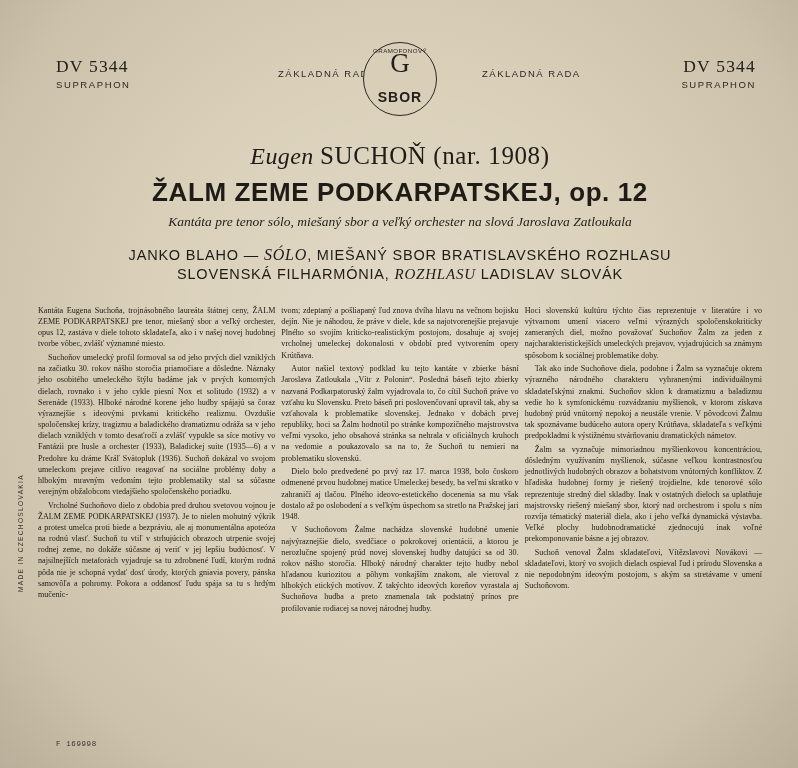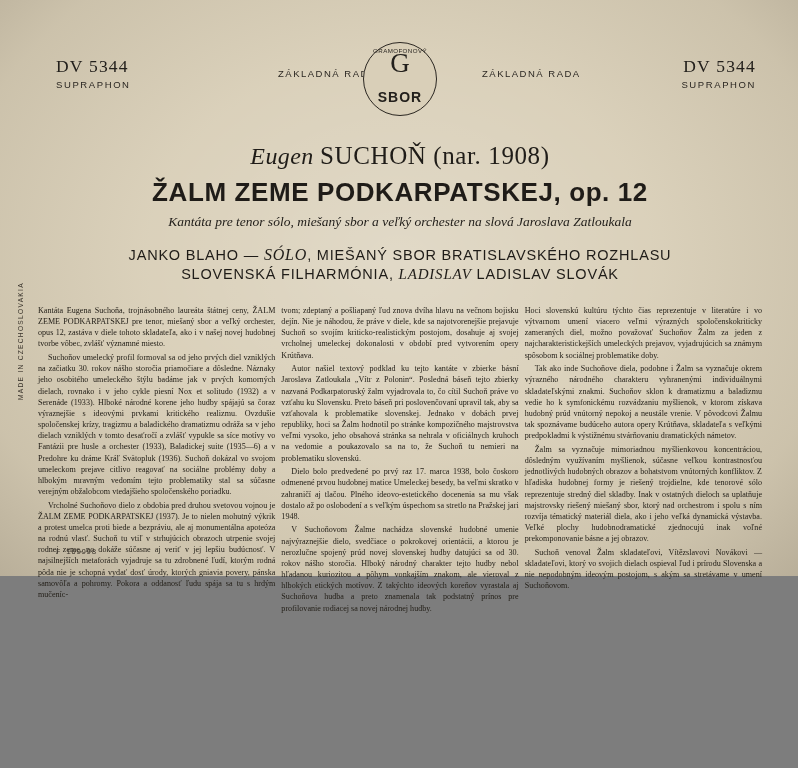--- a/index.html
+++ b/index.html
@@ -9,21 +9,21 @@
   }
   body {
     width: 798px;
     height: 768px;
     overflow: hidden;
     font-family: "Liberation Serif", serif;
   }
   .sleeve {
     position: relative;
     width: 798px;
-    height: 576px;
+    height: 768px;
     background: #d9cfb8;
     box-sizing: border-box;
   }
   
   .sleeve::before {
     content: "";
     position: absolute;
     inset: 0;
     background:
       radial-gradient(ellipse at 50% 45%, rgba(255,255,255,0.22) 0%, rgba(255,255,255,0.04) 45%, rgba(90,80,60,0.10) 80%, rgba(70,60,45,0.22) 100%);
@@ -243,33 +243,33 @@
         <div class="cat-num">DV 5344</div>
         <div class="cat-sub">SUPRAPHON</div>
       </div>
     </div>
 
     <div class="titles">
       <div class="composer"><span>Eugen </span><span class="cap">SUCHOŇ (nar. 1908)</span></div>
       <div class="work">ŽALM ZEME PODKARPATSKEJ, op. 12</div>
       <div class="subtitle">Kantáta pre tenor sólo, miešaný sbor a veľký orchester na slová Jaroslava Zatloukala</div>
       <div class="perf1"><span>JANKO BLAHO — </span><span class="it">SÓLO</span><span>, MIEŠANÝ SBOR BRATISLAVSKÉHO ROZHLASU</span></div>
-      <div class="perf2"><span>SLOVENSKÁ FILHARMÓNIA, </span><span class="it">LADISLAV</span><span> LADISLAV SLOVÁK</span></div>
+      <div class="perf2"><span>SLOVENSKÁ FILHARMÓNIA, </span><span class="it">ROZHLASU</span><span> LADISLAV SLOVÁK</span></div>
     </div>
 
     <div class="columns">
 
       <div class="col">
         <p class="noind">Kantáta Eugena Suchoňa, trojnásobného laureáta štátnej ceny, ŽALM ZEME PODKARPATSKEJ pre tenor, miešaný sbor a veľký orchester, opus 12, zastáva v diele tohoto skladateľa, ako i v našej novej hudobnej tvorbe vôbec, zvlášť významné miesto.</p>
         <p>Suchoňov umelecký profil formoval sa od jeho prvých diel vzniklých na začiatku 30. rokov nášho storočia priamočiare a dôsledne. Náznaky jeho osobitého umeleckého štýlu badáme jak v prvých komorných dielach, rovnako i v jeho cykle piesní Nox et solitudo (1932) a v Serenáde (1933). Hlboké národné korene jeho hudby spájajú sa čoraz výraznejšie s ideovými prvkami kritického realizmu. Ovzdušie spoločenskej krízy, tragizmu a baladického dramatizmu odráža sa v jeho dielach vzniklých v tomto desaťročí a zvlášť vypukle sa síce motívy vo Fantázii pre husle a orchester (1933), Baladickej suite (1935—6) a v Predohre ku dráme Kráľ Svätopluk (1936). Suchoň dokázal vo svojom umeleckom prejave citlivo reagovať na sociálne problémy doby a hlbokým mravným vedomím tejto problematiky stal sa súčasne verejným obžalobcom vtedajšieho spoločenského poriadku.</p>
         <p>Vrcholné Suchoňovo dielo z obdobia pred druhou svetovou vojnou je ŽALM ZEME PODKARPATSKEJ (1937). Je to nielen mohutný výkrik a protest umelca proti biede a bezpráviu, ale aj monumentálna apoteóza na rodnú vlasť. Suchoň tu vtiľ v strhujúcich obrazoch utrpenie svojej rodnej zeme, no dokáže súčasne aj veriť v jej lepšiu budúcnosť. V najsilnejších metaforách vyjadruje sa tu zdrobnené ľudí, ktorým rodná pôda nie je schopná vydať dosť úrody, ktorých gniavia povery, pánska samovôľa a pohromy. Pokora a oddanosť ľudu spája sa tu s hrdým mučeníc-</p>
       </div>
 
       <div class="col">
-        <p class="noind">tvom; zdeptaný a pošliapaný ľud znova dvíha hlavu na večnom bojisku dejín. Nie je náhodou, že práve v diele, kde sa najotvorenejšie prejavuje Suchoň so svojím kriticko-realistickým postojom, dosahuje aj svojej vrcholnej umeleckej dokonalosti v období pred vytvorením opery Krútňava.</p>
+        <p class="noind">tvom; zdeptaný a pošliapaný ľud znova dvíha hlavu na večnom bojisku dejín. Nie je náhodou, že práve v diele, kde sa najotvorenejšie prejavuje Plného so svojím kriticko-realistickým postojom, dosahuje aj svojej vrcholnej umeleckej dokonalosti v období pred vytvorením opery Krútňava.</p>
         <p>Autor našiel textový podklad ku tejto kantáte v zbierke básní Jaroslava Zatloukala „Vítr z Polonin“. Posledná báseň tejto zbierky nazvaná Podkarpatoruský žalm vyjadrovala to, čo cítil Suchoň práve vo vzťahu ku Slovensku. Preto báseň pri poslovenčovaní upravil tak, aby sa vzťahovala k problematike slovenskej. Jednako v dobách prvej republiky, hoci sa Žalm hodnotil po stránke kompozičného majstrovstva veľmi vysoko, jeho obsahová stránka sa nehrala v oficiálnych kruhoch na vedomie a poukazovalo sa na to, že Suchoň tu nemieri na problematiku slovenskú.</p>
         <p>Dielo bolo predvedené po prvý raz 17. marca 1938, bolo čoskoro odmenené prvou hudobnej matice Umeleckej besedy, ba veľmi skratko v zahraničí aj tlačou. Plného ideovo-estetického docenenia sa mu však dostalo až po oslobodení a s veľkým úspechom sa stretlo na Pražskej jari 1948.</p>
         <p>V Suchoňovom Žalme nachádza slovenské hudobné umenie najvýraznejšie dielo, svedčiace o pokrokovej orientácii, a ktorou je nerozlučne spojený prúd novej slovenskej hudby datujúci sa od 30. rokov nášho storočia. Hlboký národný charakter tejto hudby nebol hľadanou kuriozitou a pôhym vonkajším znakom, ale vieroval z hlbokých etických motívov. Z takýchto ideových koreňov vyrastala aj Suchoňova hudba a preto znamenala tak podstatný prínos pre profilovanie rodiacej sa novej národnej hudby.</p>
       </div>
 
       <div class="col">
         <p class="noind">Hoci slovenskú kultúru týchto čias reprezentuje v literatúre i vo výtvarnom umení viacero veľmi výrazných spoločenskokriticky zameraných diel, možno považovať Suchoňov Žalm za jeden z najcharakteristickejších umeleckých prejavov, vyjadrujúcich sa známym spôsobom k sociálnej problematike doby.</p>
         <p>Tak ako inde Suchoňove diela, podobne i Žalm sa vyznačuje okrem výrazného národného charakteru vyhranenými individuálnymi skladateľskými znakmi. Suchoňov sklon k dramatizmu a baladizmu vedie ho k symfonickému rozvádzaniu myšlienok, v ktorom získava hudobný prúd vnútorný nepokoj a neustále vrenie. V pôvodcovi Žalmu tak spoznávame budúceho autora opery Krútňava, skladateľa s veľkými predpokladmi k výstižnému stvárňovaniu dramatických námetov.</p>
         <p>Žalm sa vyznačuje mimoriadnou myšlienkovou koncentráciou, dôsledným využívaním myšlienok, súčasne veľkou kontrastnosťou jednotlivých hudobných obrazov a bohatstvom vnútorných konfliktov. Z hľadiska hudobnej formy je riešený trojdielne, kde tenorové sólo reprezentuje stredný diel skladby. Inak v ostatných dieloch sa uplatňuje majstrovsky riešený miešaný sbor, ktorý nad orchestrom i spolu s ním rozvíja tématický materiál diela, ako i jeho veľká dynamická výstavba. Veľké plochy hudobnodramatické zjednocujú inak voľné prekomponovanie básne a jej obrazov.</p>
         <p>Suchoň venoval Žalm skladateľovi, Vítězslavovi Novákovi — skladateľovi, ktorý vo svojich dielach ospieval ľud i prírodu Slovenska a nie nepodobným ideovým postojom, s akým sa stretávame v umení Suchoňovom.</p>

